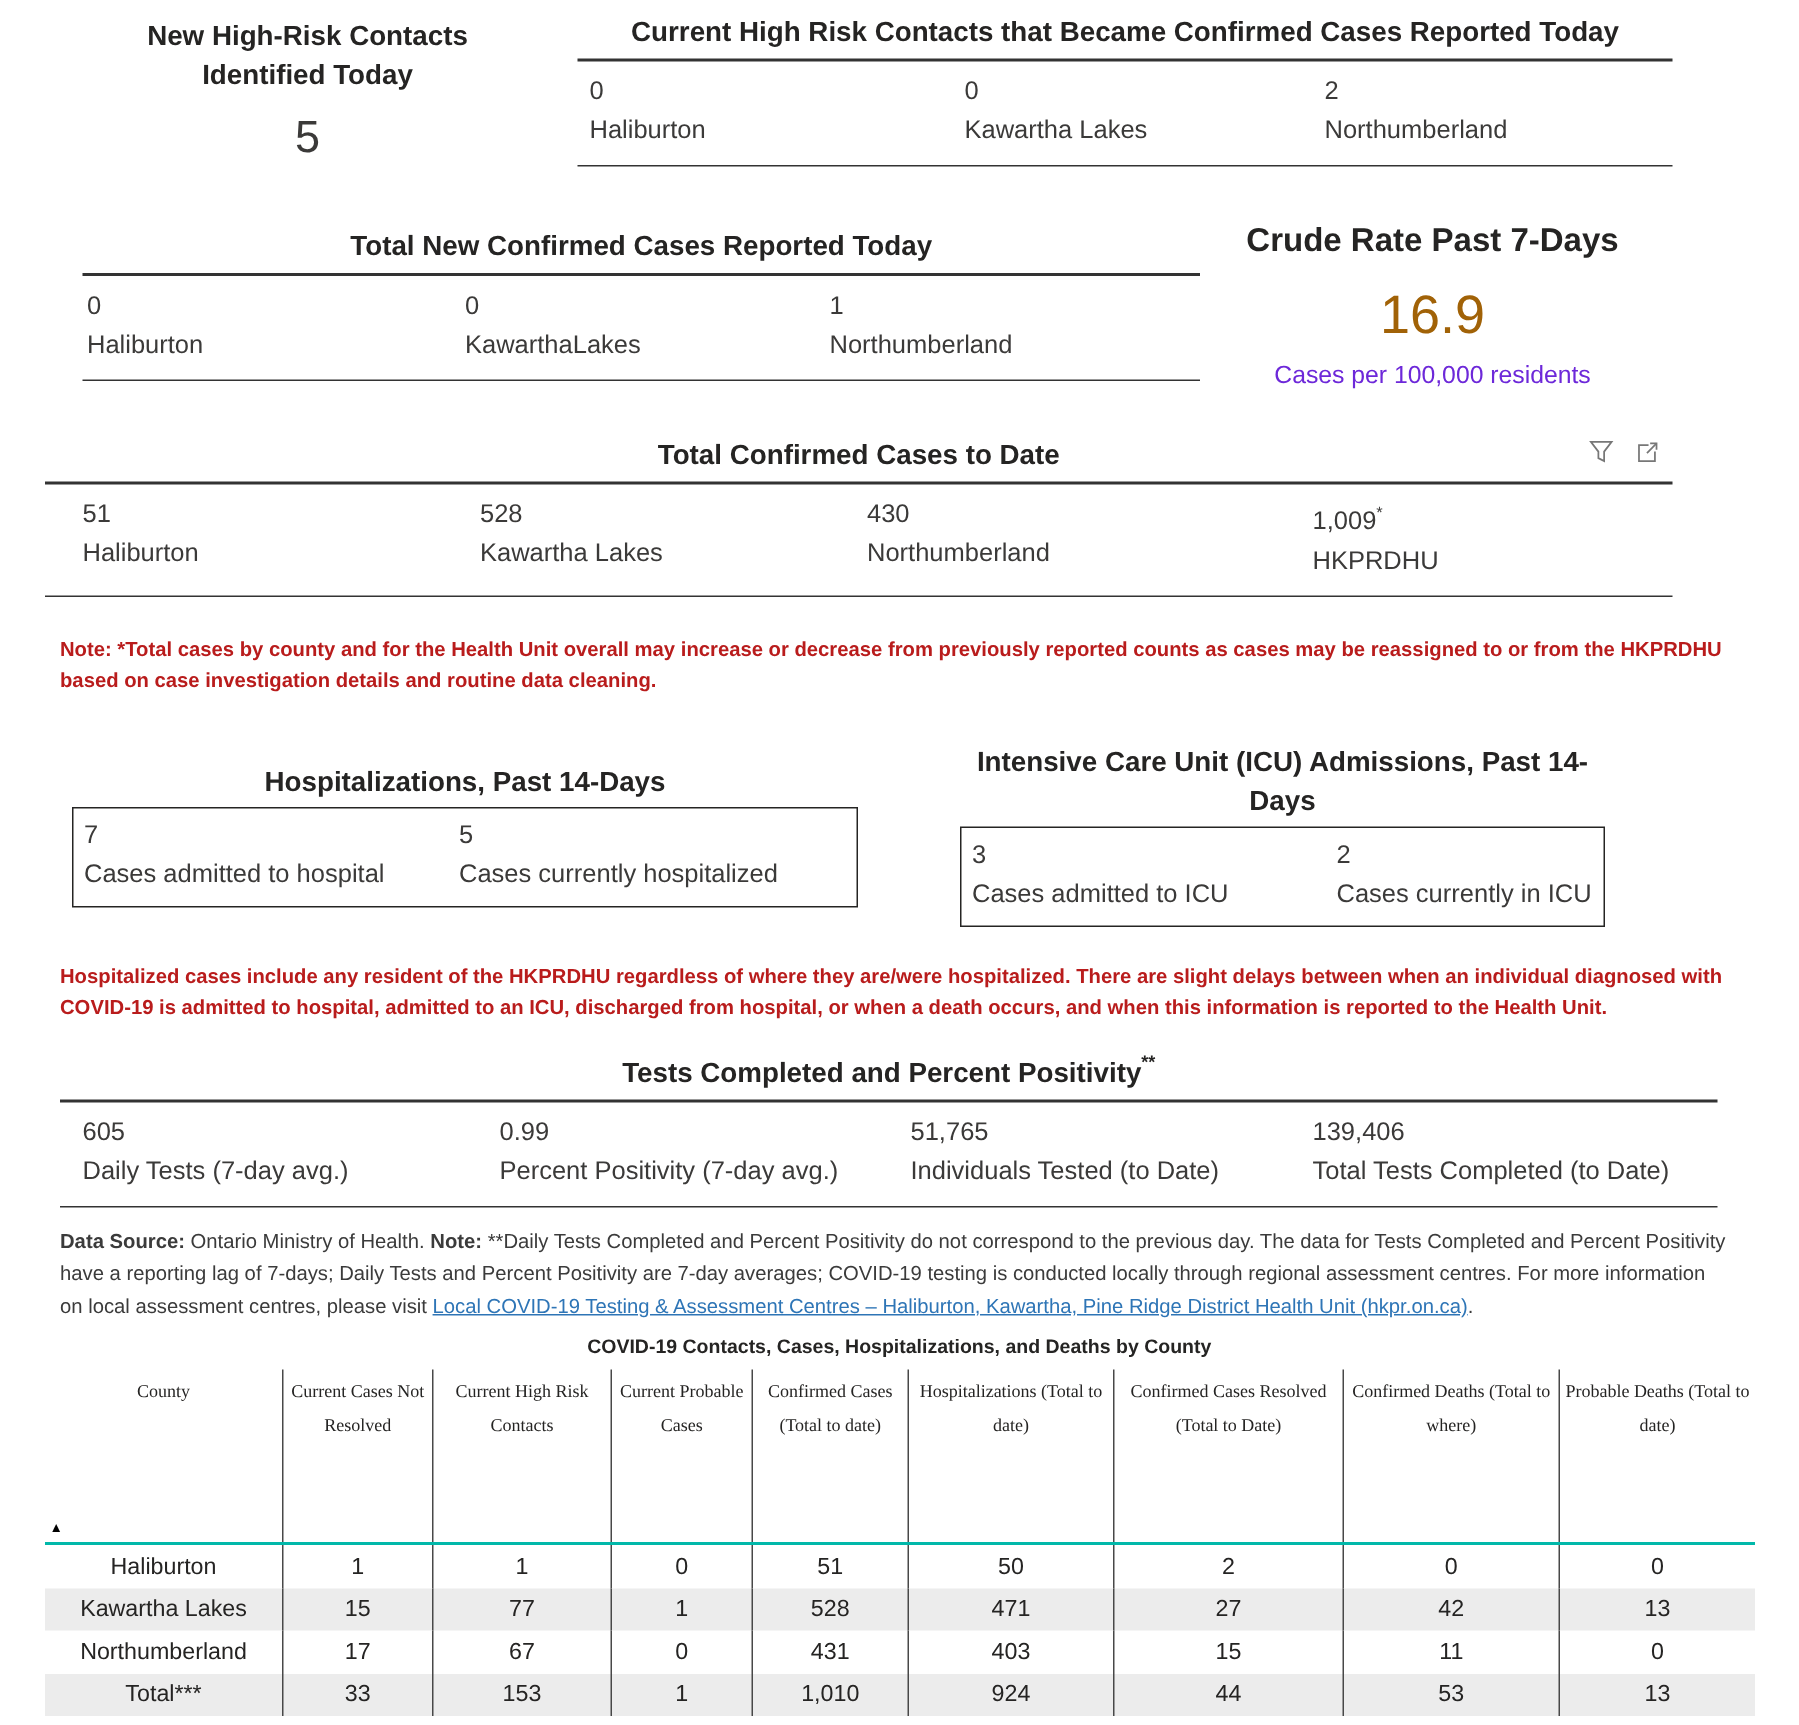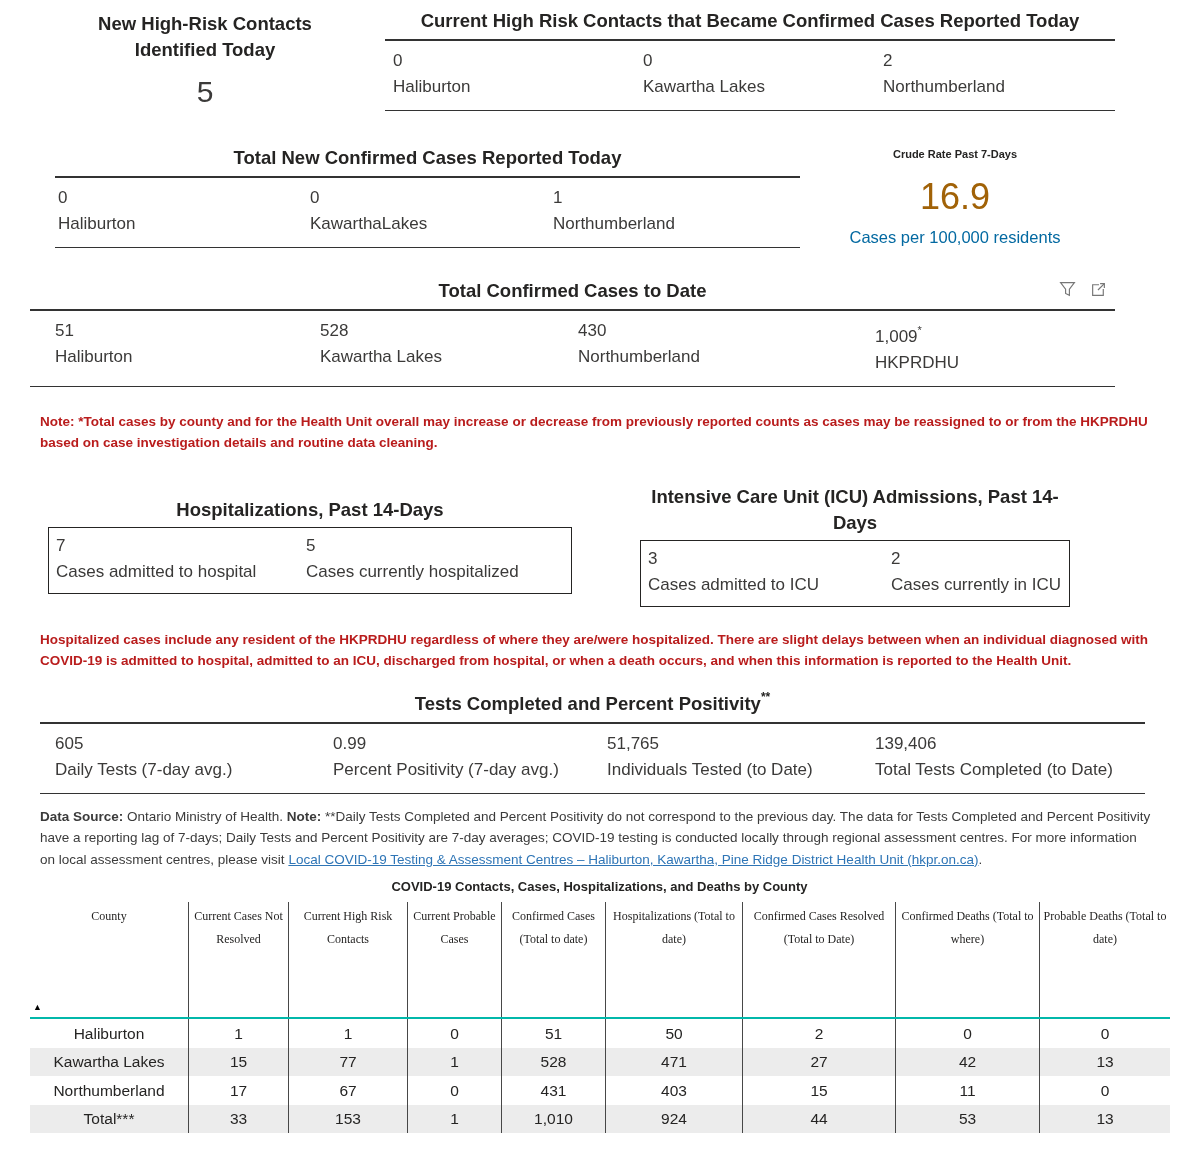--- a/index.html
+++ b/index.html
@@ -24,23 +24,23 @@
   sup.star{font-size:11px;position:relative;top:-1px;}
 
   .card-became{width:730px;margin-left:15px;padding-top:4px;}
   .card-became .items{grid-template-columns:250px 240px 1fr;padding-left:8px;}
 
   .row2{margin-top:34px;}
   .card-totalnew{width:745px;margin-left:55px;}
   .card-totalnew .items{grid-template-columns:252px 243px 1fr;padding-left:3px;}
 
   .card-crude{width:250px;margin-left:30px;text-align:center;padding-top:2px;}
-  .card-crude .crude-title{font-weight:bold;font-size:11px;}
+  .card-crude .crude-title{font-weight:bold;font-size:22px;}
   .crude-value{font-size:36px;margin-top:16px;color:#a16207;}
-  .crude-caption{font-size:16.5px;margin-top:10px;color:#0369a1;}
+  .crude-caption{font-size:16.5px;margin-top:10px;color:#6d28d9;}
 
   .row3{margin-top:30px;}
   .card-totaldate{width:1085px;margin-left:30px;position:relative;}
   .card-totaldate .items{grid-template-columns:265px 258px 297px 1fr;padding-left:25px;}
   .visual-icons{position:absolute;right:8px;top:3px;display:flex;gap:14px;}
   .visual-icons .ic{width:17px;height:17px;cursor:pointer;}
 
   .note{margin:24px 40px 0 40px;font-size:13.5px;font-weight:bold;
         line-height:21.5px;color:#b91c1c;}
 

